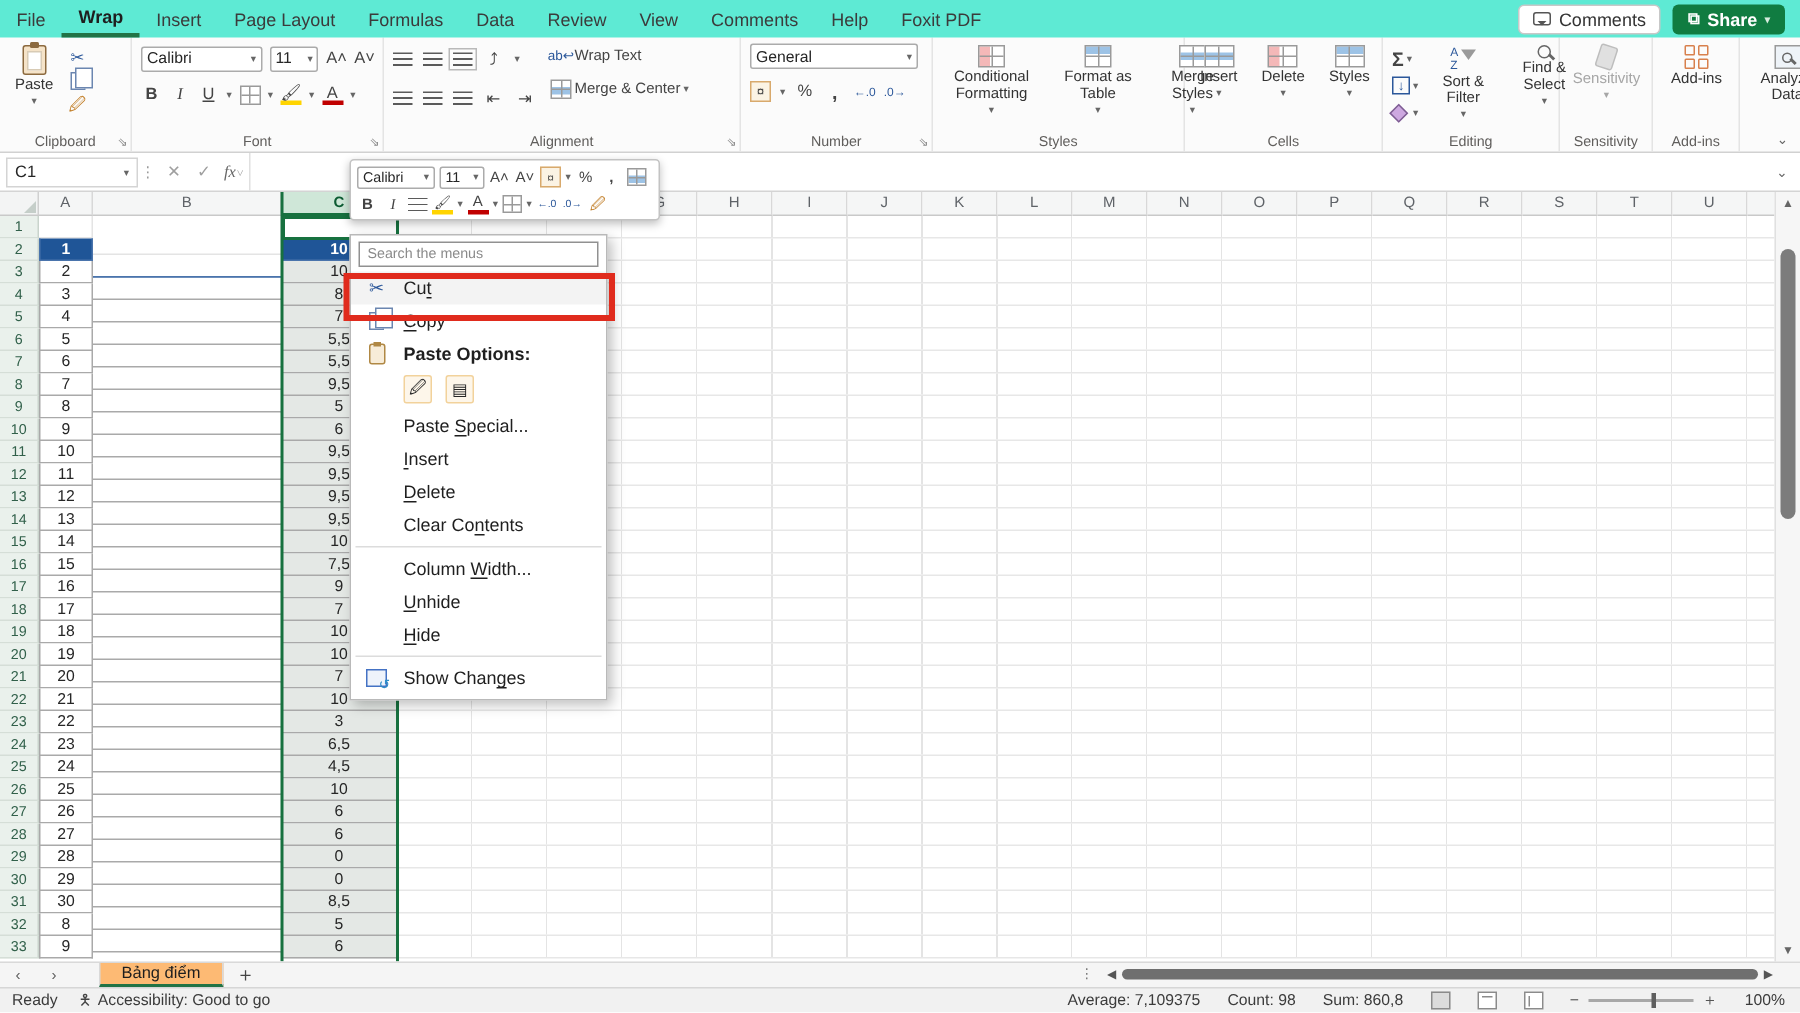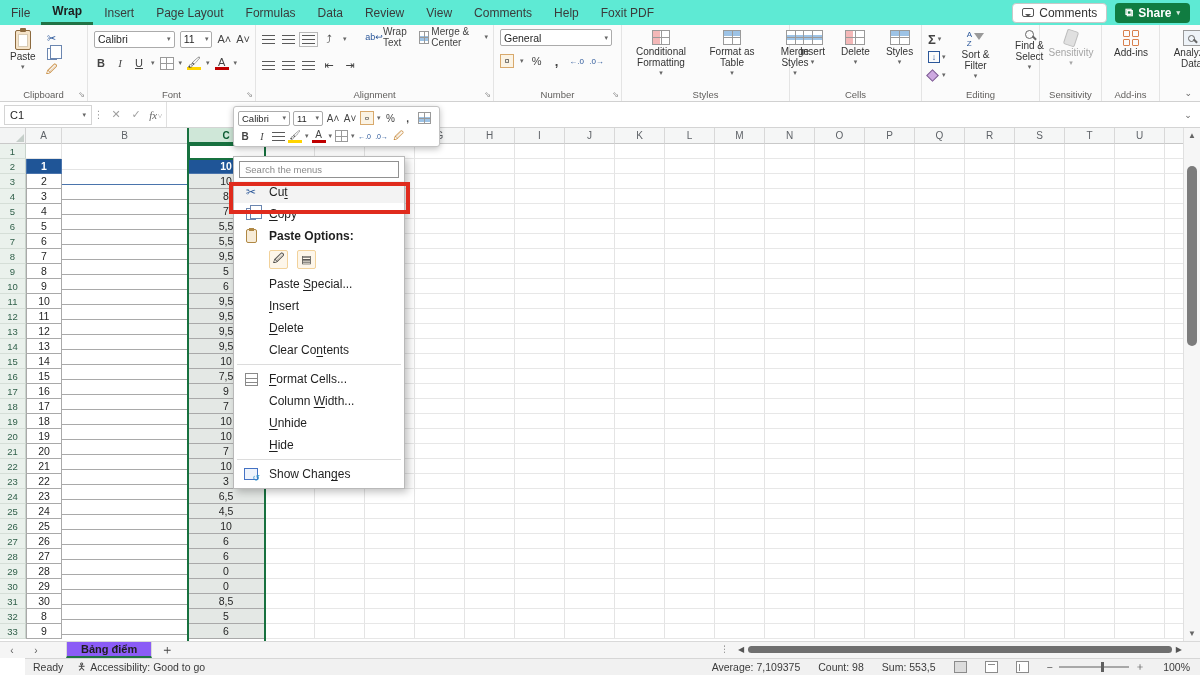--- a/index.html
+++ b/index.html
@@ -126,29 +126,29 @@
   .clip-sm { width:11px; height:14px; border:1.3px solid #b08844; border-radius:2px; background:#f7ecd8; position:relative; }
   .clip-sm:before { content:""; position:absolute; top:-2.5px; left:2px; width:5px; height:3px; background:#b08844; }
   .fmtcells-ico { width:13px; height:13px; border:1px solid #8a8a8a; background:linear-gradient(#8a8a8a,#8a8a8a) 0 4px/100% 1px no-repeat, linear-gradient(#8a8a8a,#8a8a8a) 0 8px/100% 1px no-repeat,#fff; }
   .showchg-ico { width:14px; height:12px; border:1px solid #4472c4; background:#eef3fb; position:relative; }
   .showchg-ico:after { content:"↺"; position:absolute; right:-3px; bottom:-4px; font-size:9px; color:#2b8ec9; }
   .annot { position:absolute; left:229px; top:182px; width:181px; height:32px; border:4px solid #e02b1d; z-index:60; pointer-events:none; }
 
   
   .sheetbar { position:absolute; left:0; right:0; top:641px; height:17px; background:#f5f5f5; border-top:1px solid #d9d9d9; display:flex; align-items:stretch; font-size:11px; z-index:7; }
   .nav-arrow { width:24px; display:flex; align-items:center; justify-content:center; color:#5f5f5f; font-size:10px; }
-  .sheettab { padding:0 14px; background:#8b5cf6; border-right:1px solid #d9d9d9; border-left:1px solid #d9d9d9; display:flex; align-items:center; font-weight:bold; color:#1e1e1e; border-bottom:2px solid #217346; margin-left:18px; }
+  .sheettab { padding:0 14px; background:#fdba74; border-right:1px solid #d9d9d9; border-left:1px solid #d9d9d9; display:flex; align-items:center; font-weight:normal; color:#1e1e1e; border-bottom:2px solid #217346; margin-left:18px; }
   .addsheet { width:30px; display:flex; align-items:center; justify-content:center; color:#444; font-size:13px; }
   .hscroll { position:absolute; left:738px; right:18px; top:645px; height:9px; z-index:8; display:flex; align-items:center; }
   .hthumb { flex:1; height:7px; background:#6f6f6f; border-radius:4px; margin:0 4px; }
   .hs-arrow { color:#555; font-size:8px; }
   .dots-handle { position:absolute; left:720px; top:644px; color:#777; font-size:9px; letter-spacing:0; z-index:8; }
 
   
-  .statusbar { position:absolute; left:0; right:0; bottom:0; height:17px; background:#f1f1f1; border-top:1px solid #d6d6d6; display:flex; align-items:center; font-size:10.5px; color:#3b3b3b; z-index:7;margin-left:25px; }
+  .statusbar { position:absolute; left:0; right:0; bottom:0; height:17px; background:#f1f1f1; border-top:1px solid #d6d6d6; display:flex; align-items:center; font-size:10.5px; color:#3b3b3b; z-index:7; }
   .sb-left { display:flex; align-items:center; gap:14px; padding-left:8px; }
   .sb-right { margin-left:auto; display:flex; align-items:center; gap:18px; padding-right:10px; }
   .sb-stat { color:#3b3b3b; }
   .viewico { width:13px; height:12px; border:1px solid #8b8b8b; background:#fff; }
   .viewico.active { background:#dcdcdc; }
   .viewico.v2 { background:linear-gradient(#8b8b8b,#8b8b8b) 50% 2px/7px 1px no-repeat,#fff; }
   .viewico.v3 { background:linear-gradient(#8b8b8b,#8b8b8b) 2px 50%/1px 7px no-repeat,#fff; }
   .zoomctl { display:flex; align-items:center; gap:6px; color:#555; }
   .ztrack { width:70px; height:2px; background:#a8a8a8; position:relative; }
   .zthumb { position:absolute; left:60%; top:-4px; width:3px; height:10px; background:#5f5f5f; }
@@ -245,21 +245,21 @@
             <span class="chev">▾</span>
         </div>
         <div class="rrow" style="gap:7px;">
           <span class="lines"></span>
           <span class="lines"></span>
           <span class="lines"></span>
           <span class="icon12">⇤</span>
           <span class="icon12">⇥</span>
         </div>
       </div>
-      <div style="display:flex;gap:6px;">
+      <div style="display:flex;flex-direction:column;gap:6px;">
         <div class="sbtn">
           <span class="icon12" style="color:#2b579a;font-size:9px;">ab↩</span>
           <span>Wrap Text</span>
         </div>
         <div class="sbtn">
           <span class="gridico blue-mid"></span>
           <span>Merge &amp; Center</span>
             <span class="chev">▾</span>
         </div>
       </div>
@@ -743,26 +743,20 @@
         <span><u>I</u>nsert</span>
       </div>
       <div class="mi">
         <span><u>D</u>elete</span>
       </div>
       <div class="mi">
         <span>Clear Co<u>n</u>tents</span>
       </div>
       <div class="msep"></div>
       <div class="mi">
-        <span class="mic">
-          <span class="fmtcells-ico"></span>
-        </span>
-        <span><u>F</u>ormat Cells...</span>
-      </div>
-      <div class="mi">
         <span>Column <u>W</u>idth...</span>
       </div>
       <div class="mi">
         <span><u>U</u>nhide</span>
       </div>
       <div class="mi">
         <span><u>H</u>ide</span>
       </div>
       <div class="msep"></div>
       <div class="mi">
@@ -792,21 +786,21 @@
   <div class="sb-left">
     <span>Ready</span>
     <span style="display:flex;align-items:center;gap:4px;">
       <span class="acc-person">🯅</span>
       <span>Accessibility: Good to go</span>
     </span>
   </div>
   <div class="sb-right">
     <span class="sb-stat">Average: 7,109375</span>
     <span class="sb-stat">Count: 98</span>
-    <span class="sb-stat">Sum: 553,5</span>
+    <span class="sb-stat">Sum: 860,8</span>
     <span class="viewico active"></span>
     <span class="viewico v2"></span>
     <span class="viewico v3"></span>
     <span class="zoomctl">
       <span>−</span>
       <span class="ztrack">
           <span class="zthumb"></span>
         </span>
       <span>＋</span>
     </span>

